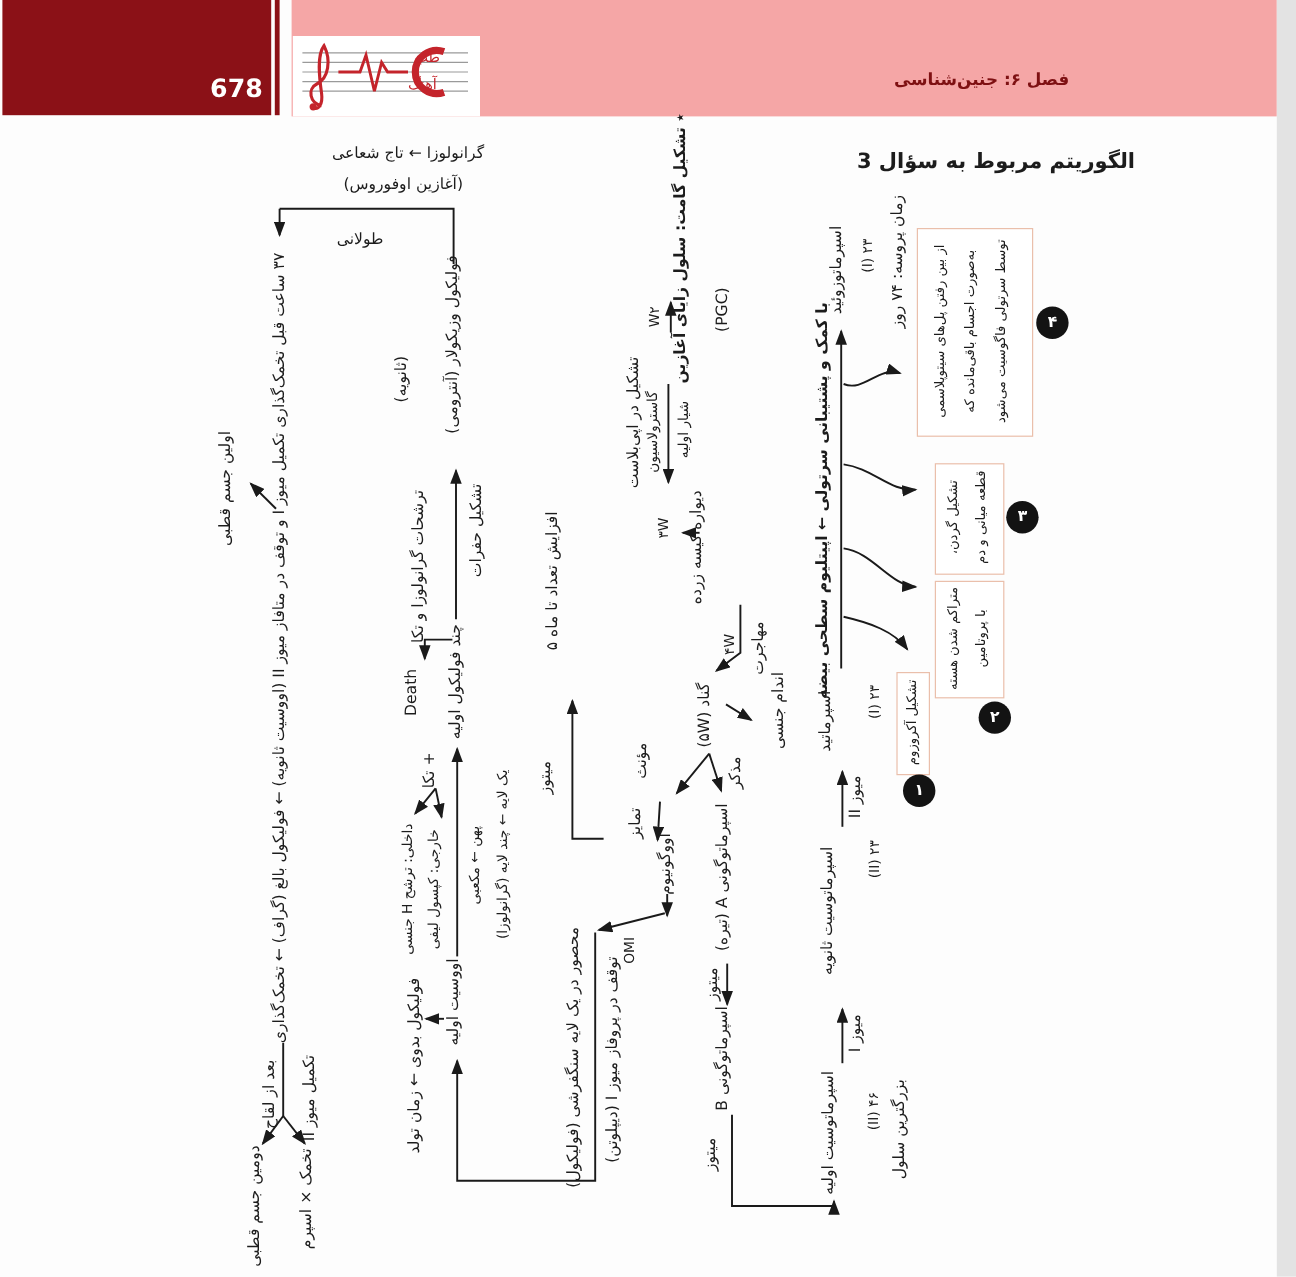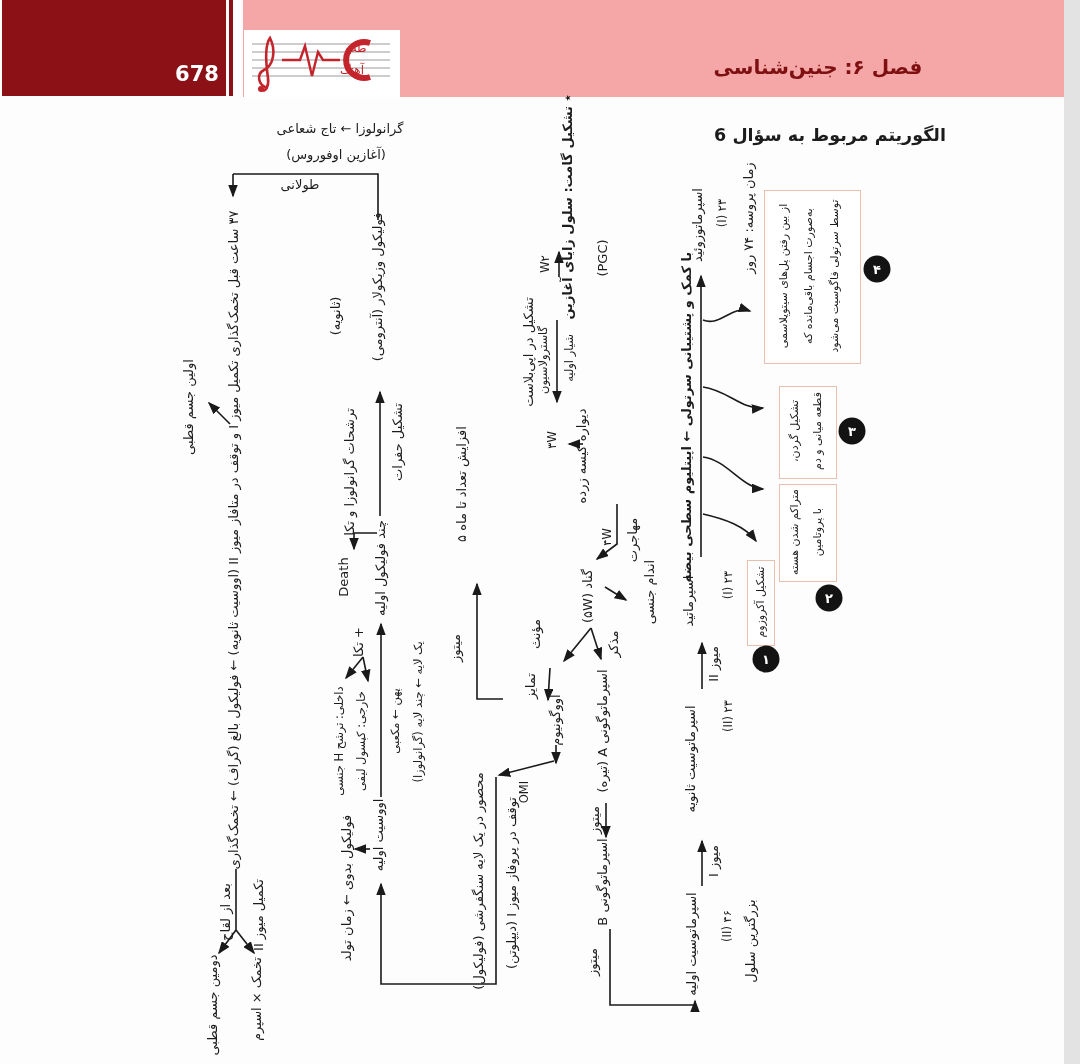--- a/index.html
+++ b/index.html
@@ -21,40 +21,40 @@
 </style>
 </head>
 <body>
 
 <div id="page">
 
   <div class="band" style="left:243px;top:0;width:821px;height:97px;background:#f5a6a6;"></div>
   <div class="band" style="left:2px;top:0;width:224px;height:96px;background:#8b1117;"></div>
   <div class="band" style="left:229px;top:0;width:4px;height:96px;background:#8b1117;"></div>
   <div class="lbl b" style="left:197px;top:74px;color:#ffffff;font-size:21px;">678</div>
-  <div class="lbl b dkred" style="left:818px;top:67px;font-size:20px;">فصل ۶: جنین‌شناسی</div>
+  <div class="lbl b dkred" style="left:818px;top:67px;font-size:14px;">فصل ۶: جنین‌شناسی</div>
   <div class="band" style="left:1064px;top:0;width:16px;height:1064px;background:#e3e3e3;"></div>
 
   <svg style="position:absolute;left:244px;top:30px;background:#fff;" width="156" height="67" viewBox="0 0 156 67">
     <g stroke="#9a9a9a" stroke-width="1">
       <line x1="8" y1="14" x2="146" y2="14"></line>
         <line x1="8" y1="22" x2="146" y2="22"></line>
       <line x1="8" y1="30" x2="146" y2="30"></line>
         <line x1="8" y1="38" x2="146" y2="38"></line>
       <line x1="8" y1="46" x2="146" y2="46"></line>
     </g>
     <path d="M24,58 C14,56 12,44 20,40 C30,35 32,20 26,8 C20,16 22,34 24,48 C25,56 22,62 17,60" fill="none" stroke="#c4242b" stroke-width="2.6"></path>
     <circle cx="17" cy="59" r="3" fill="#c4242b"></circle>
     <polyline points="38,30 56,30 61,16 68,46 74,22 79,30 96,30" fill="none" stroke="#c4242b" stroke-width="2.4"></polyline>
     <path d="M126,13 A18,18 0 1 0 126,47" fill="none" stroke="#c4242b" stroke-width="6"></path>
     <text x="112" y="22" font-size="12" fill="#c4242b" text-anchor="middle">طب</text>
     <text x="108" y="44" font-size="12" fill="#c4242b" text-anchor="middle">آهنگ</text>
   </svg>
 
-  <div class="lbl b" style="left:830px;top:136px;font-size:17.5px;">الگوریتم مربوط به سؤال 6</div>
+  <div class="lbl b" style="left:830px;top:136px;font-size:17.5px;">الگوریتم مربوط به سؤال 3</div>
 
   <svg id="arrows" width="1080" height="1064" viewBox="0 0 1080 1064">
     <defs>
       <marker id="ah" markerWidth="8" markerHeight="6" refX="7" refY="3" orient="auto">
         <path d="M0,0 L8,3 L0,6 z" fill="#1a1a1a"></path>
       </marker>
     </defs>
     <g stroke="#1a1a1a" stroke-width="1.6" fill="none">
       <path d="M233,174 L378,174 L378,220"></path>
       <line x1="233" y1="174" x2="233" y2="196" marker-end="url(#ah)"></line>
@@ -87,21 +87,21 @@
       <path d="M703,514 C725,519 745,526 756,541" marker-end="url(#ah)"></path>
       <line x1="702" y1="689" x2="702" y2="643" marker-end="url(#ah)"></line>
       <line x1="702" y1="886" x2="702" y2="841" marker-end="url(#ah)"></line>
       <line x1="606" y1="803" x2="606" y2="837" marker-end="url(#ah)"></line>
       <path d="M610,929 L610,1005 L695,1005 L695,1001" marker-end="url(#ah)"></path>
     </g>
   </svg>
 
   <div class="lbl" style="left:340px;top:128px;">گرانولوزا ← تاج شعاعی</div>
   <div class="lbl" style="left:336px;top:154px;">(آغازین اوفوروس)</div>
-  <div class="lbl" style="left:300px;top:184px;">طولانی</div>
+  <div class="lbl" style="left:300px;top:199px;font-family:Liberation Serif, serif;">طولانی</div>
   <div class="lbl v" style="left:233px;top:540px;">۳۷ ساعت قبل تخمک‌گذاری تکمیل میوز I و توقف در متافاز میوز II (اووسیت ثانویه) ← فولیکول بالغ (گراف) ← تخمک‌گذاری</div>
   <div class="lbl v" style="left:188px;top:407px;">اولین جسم قطبی</div>
   <div class="lbl v" style="left:377px;top:287px;">فولیکول وزیکولار (آنترومی)</div>
   <div class="lbl v" style="left:335px;top:316px;">(ثانویه)</div>
   <div class="lbl v" style="left:349px;top:472px;">ترشحات گرانولوزا و تکا</div>
   <div class="lbl v" style="left:397px;top:442px;">تشکیل حفرات</div>
   <div class="lbl v" style="left:380px;top:568px;">چند فولیکول اولیه</div>
   <div class="lbl v" style="left:343px;top:577px;">Death</div>
   <div class="lbl v" style="left:358px;top:642px;">+ تکا</div>
   <div class="lbl v sm" style="left:340px;top:741px;">داخلی: ترشح H جنسی</div>

